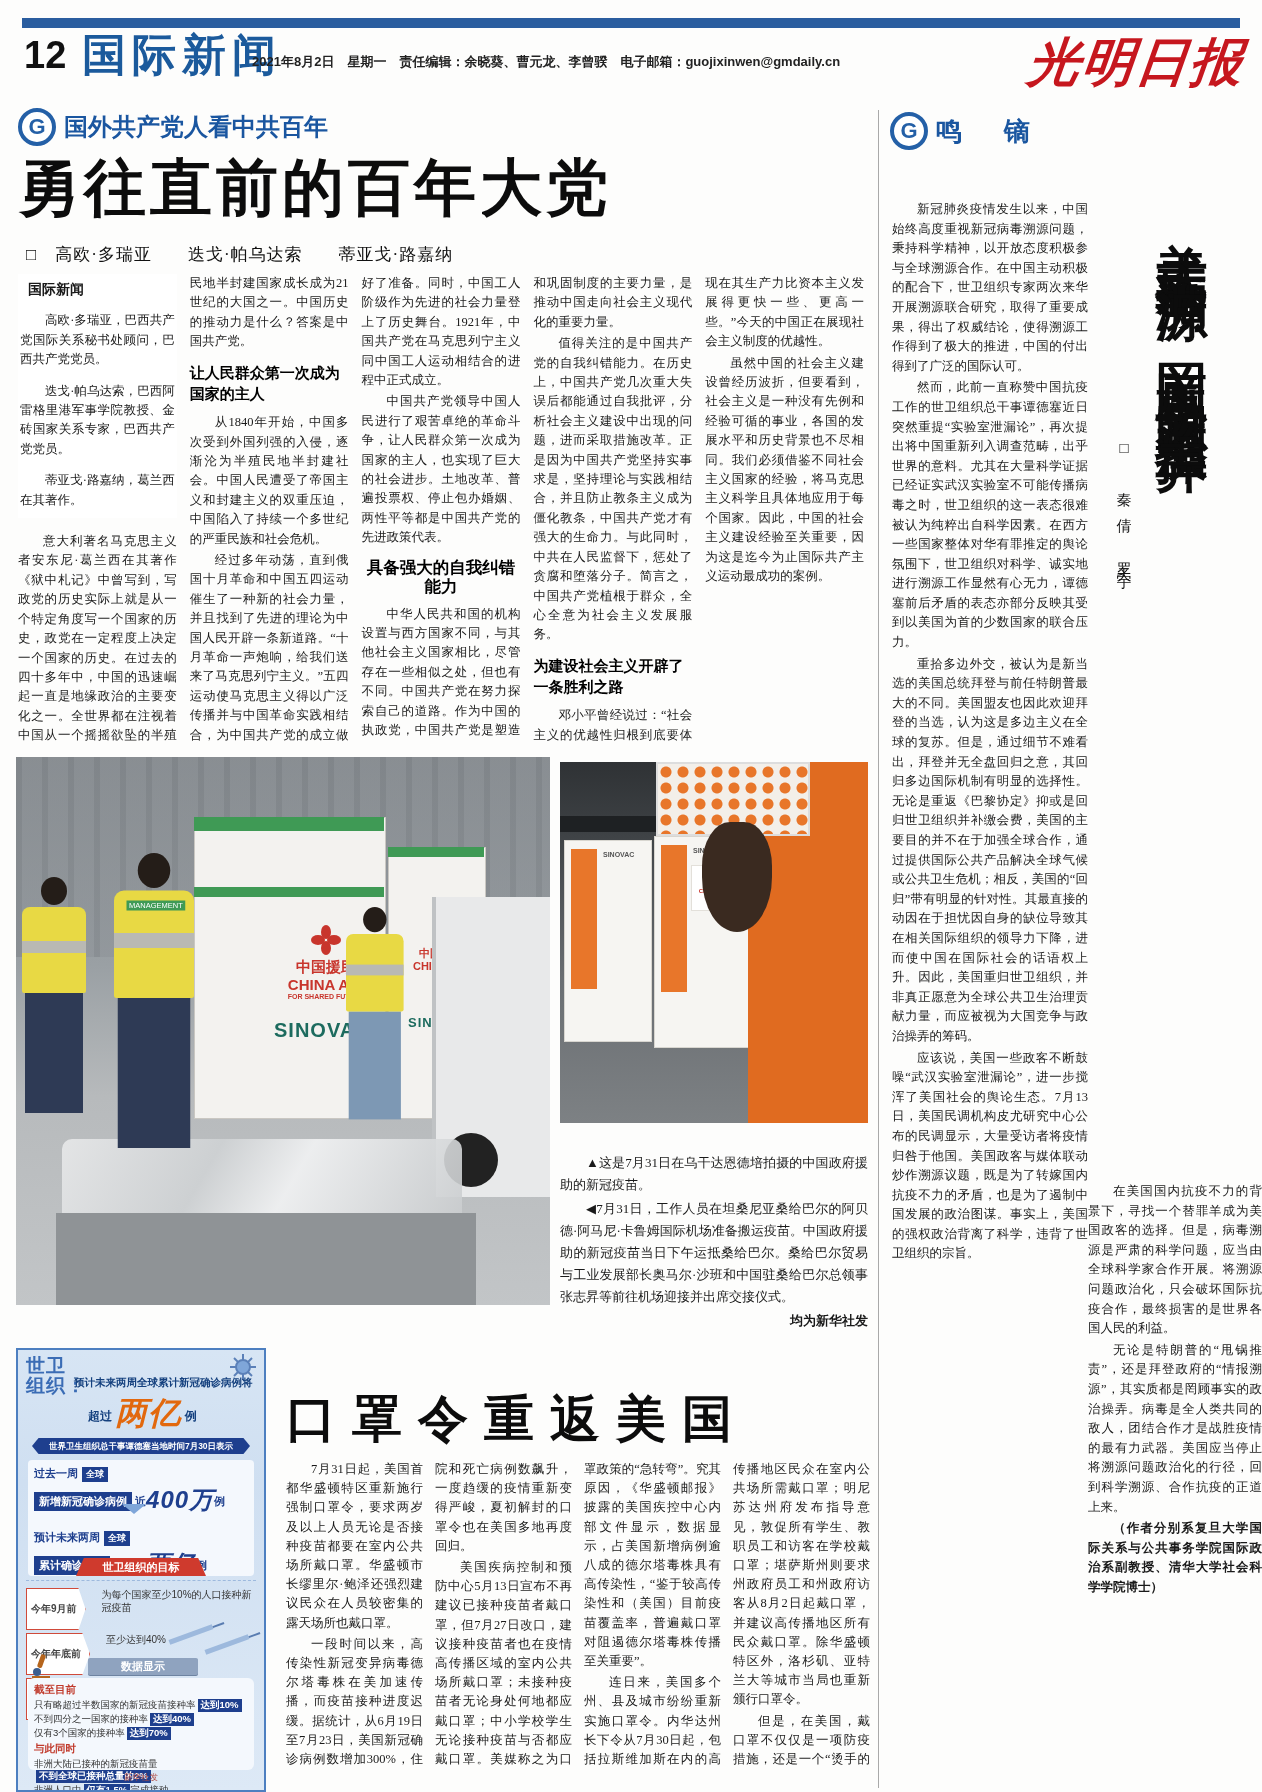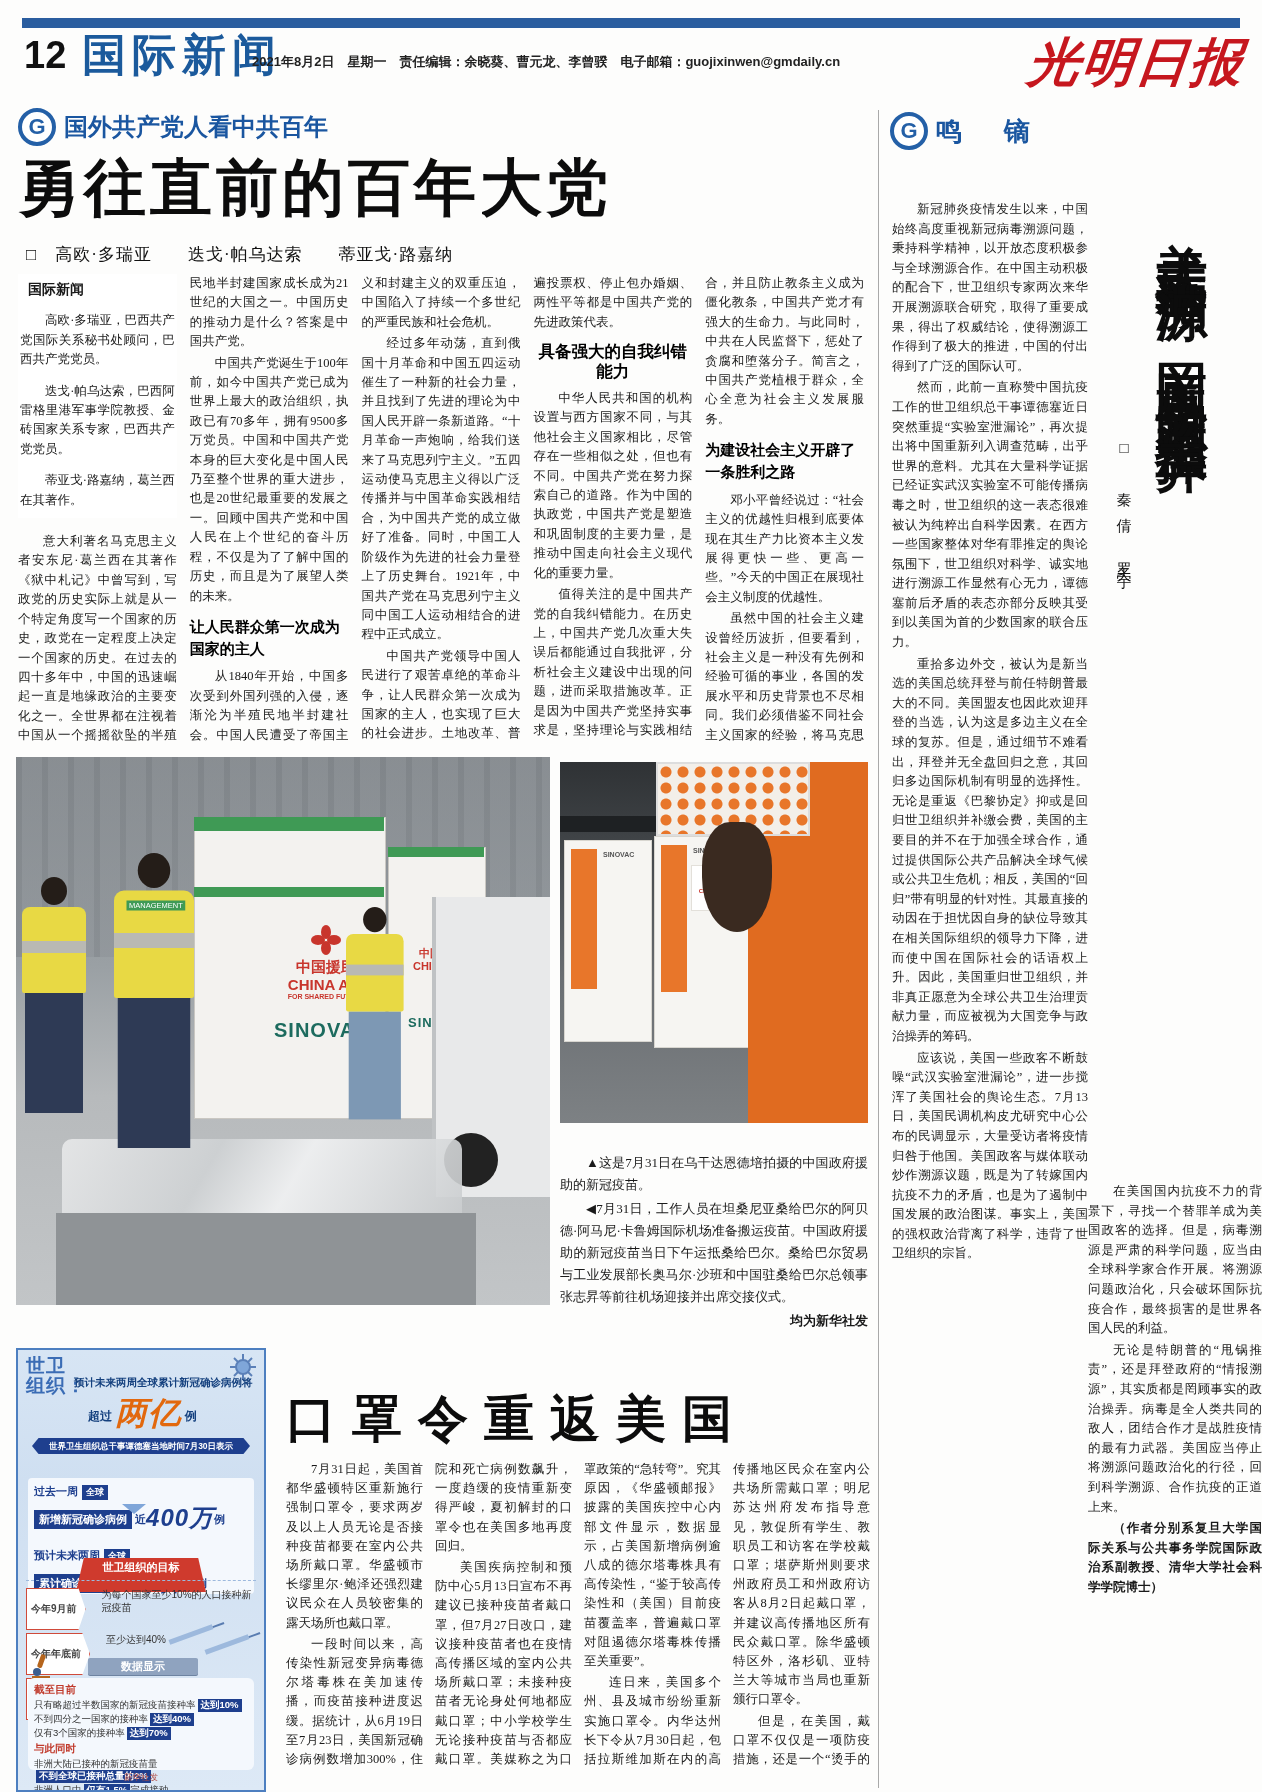--- a/index.html
+++ b/index.html
@@ -78,28 +78,28 @@
        background:linear-gradient(180deg,#d7e5f4 0%,#cfdff1 30%,#dde9f6 100%);
        font-family:"Liberation Sans",sans-serif;overflow:hidden;}
   .who-org{position:absolute;left:8px;top:6px;font-weight:900;font-size:19px;line-height:20px;color:#3a6cb5;
            letter-spacing:1px;}
   .who-title{position:absolute;left:56px;top:26px;width:186px;font-size:10.5px;font-weight:900;color:#14407e;}
   .who-big{position:absolute;left:70px;top:42px;color:#14407e;font-weight:900;font-size:12px;}
   .who-big .num{font-size:32px;color:#e2680e;font-style:italic;letter-spacing:1px;vertical-align:-4px;}
   .who-banner{position:absolute;left:14px;top:88px;width:218px;height:16px;background:#1e3f8e;color:#fff;
               font-size:8.5px;font-weight:700;text-align:center;line-height:16px;
               clip-path:polygon(0 50%,3% 0,97% 0,100% 50%,97% 100%,3% 100%);}
-  .who-panel{position:absolute;left:10px;top:110px;width:226px;height:116px;background:#f4f8fd;border-radius:4px;padding:4px 6px;box-sizing:border-box;margin-top:18px;}
+  .who-panel{position:absolute;left:10px;top:110px;width:226px;height:116px;background:#f4f8fd;border-radius:4px;padding:4px 6px;box-sizing:border-box;}
   .wrow{margin:2px 0;color:#1e3f8e;font-weight:900;font-size:11px;}
   .chipw{display:inline-block;background:#1e3f8e;color:#fff;font-size:9px;font-weight:700;padding:1px 4px;margin-left:4px;}
   .blk{display:inline-block;background:#1e3f8e;color:#fff;font-size:11px;font-weight:900;padding:2px 5px;}
   .bignum{font-size:24px;font-style:italic;letter-spacing:1px;vertical-align:-3px;}
   .chev{position:absolute;left:104px;top:154px;width:0;height:0;border-left:12px solid transparent;
         border-right:12px solid transparent;border-top:10px solid #7fa6d9;}
-  .goals-banner{position:absolute;left:58px;top:208px;width:130px;height:34px;background:#cf3a2d;color:#fff;
+  .goals-banner{position:absolute;left:58px;top:208px;width:130px;height:18px;background:#cf3a2d;color:#fff;
                 font-size:11px;font-weight:900;text-align:center;line-height:18px;
                 clip-path:polygon(6% 0,94% 0,100% 100%,0 100%);}
   .goals{position:absolute;left:8px;top:230px;width:230px;border-top:1px dashed #9db9dd;padding-top:4px;}
   .goal-row{display:flex;align-items:flex-start;margin:3px 0;}
   .goal-tag{flex:0 0 auto;background:#fff;border:1px solid #d04a3a;color:#444;font-size:10px;font-weight:700;
             padding:13px 4px;margin-right:16px;clip-path:polygon(0 0,88% 0,100% 50%,88% 100%,0 100%);padding-right:8px;}
   .goal-text{font-size:10px;color:#333;line-height:13px;}
   .data-banner{position:absolute;left:70px;top:308px;width:110px;height:17px;background:#8fa3bf;color:#fff;
                font-size:11px;font-weight:900;text-align:center;line-height:17px;border-radius:2px;box-shadow:0 1px 0 #6d83a1;}
   .datapanel{position:absolute;left:10px;top:328px;width:226px;height:92px;background:#f4f8fd;border-radius:6px;
@@ -142,21 +142,20 @@
 <div class="abs m-byline">□　高欧·多瑞亚　　迭戈·帕乌达索　　蒂亚戈·路嘉纳</div>
 
 <div class="abs m-cols cols">
   <div class="author-box">
     <div class="ab-title">国际新闻</div>
     <p>高欧·多瑞亚，巴西共产党国际关系秘书处顾问，巴西共产党党员。</p>
     <p>迭戈·帕乌达索，巴西阿雷格里港军事学院教授、金砖国家关系专家，巴西共产党党员。</p>
     <p>蒂亚戈·路嘉纳，葛兰西在其著作。</p>
   </div>
   <p>意大利著名马克思主义者安东尼·葛兰西在其著作《狱中札记》中曾写到，写政党的历史实际上就是从一个特定角度写一个国家的历史，政党在一定程度上决定一个国家的历史。在过去的四十多年中，中国的迅速崛起一直是地缘政治的主要变化之一。全世界都在注视着中国从一个摇摇欲坠的半殖民地半封建国家成长成为21世纪的大国之一。中国历史的推动力是什么？答案是中国共产党。</p>
-  <p>中国共产党诞生于100年前，如今中国共产党已成为世界上最大的政治组织，执政已有70多年，拥有9500多万党员。中国和中国共产党本身的巨大变化是中国人民乃至整个世界的重大进步，也是20世纪最重要的发展之一。回顾中国共产党和中国人民在上个世纪的奋斗历程，不仅是为了了解中国的历史，而且是为了展望人类的未来。</p>
   <h3 class="sub sub1">让人民群众第一次成为国家的主人</h3>
   <p>从1840年开始，中国多次受到外国列强的入侵，逐渐沦为半殖民地半封建社会。中国人民遭受了帝国主义和封建主义的双重压迫，中国陷入了持续一个多世纪的严重民族和社会危机。</p>
   <p>经过多年动荡，直到俄国十月革命和中国五四运动催生了一种新的社会力量，并且找到了先进的理论为中国人民开辟一条新道路。“十月革命一声炮响，给我们送来了马克思列宁主义。”五四运动使马克思主义得以广泛传播并与中国革命实践相结合，为中国共产党的成立做好了准备。同时，中国工人阶级作为先进的社会力量登上了历史舞台。1921年，中国共产党在马克思列宁主义同中国工人运动相结合的进程中正式成立。</p>
   <p>中国共产党领导中国人民进行了艰苦卓绝的革命斗争，让人民群众第一次成为国家的主人，也实现了巨大的社会进步。土地改革、普遍投票权、停止包办婚姻、两性平等都是中国共产党的先进政策代表。</p>
   <h3 class="sub sub2">具备强大的自我纠错能力</h3>
   <p>中华人民共和国的机构设置与西方国家不同，与其他社会主义国家相比，尽管存在一些相似之处，但也有不同。中国共产党在努力探索自己的道路。作为中国的执政党，中国共产党是塑造和巩固制度的主要力量，是推动中国走向社会主义现代化的重要力量。</p>
   <p>值得关注的是中国共产党的自我纠错能力。在历史上，中国共产党几次重大失误后都能通过自我批评，分析社会主义建设中出现的问题，进而采取措施改革。正是因为中国共产党坚持实事求是，坚持理论与实践相结合，并且防止教条主义成为僵化教条，中国共产党才有强大的生命力。与此同时，中共在人民监督下，惩处了贪腐和堕落分子。简言之，中国共产党植根于群众，全心全意为社会主义发展服务。</p>
   <h3 class="sub sub3">为建设社会主义开辟了一条胜利之路</h3>
   <p>邓小平曾经说过：“社会主义的优越性归根到底要体现在其生产力比资本主义发展得更快一些、更高一些。”今天的中国正在展现社会主义制度的优越性。</p>
   <p>虽然中国的社会主义建设曾经历波折，但要看到，社会主义是一种没有先例和经验可循的事业，各国的发展水平和历史背景也不尽相同。我们必须借鉴不同社会主义国家的经验，将马克思主义科学且具体地应用于每个国家。因此，中国的社会主义建设经验至关重要，因为这是迄今为止国际共产主义运动最成功的案例。</p>

